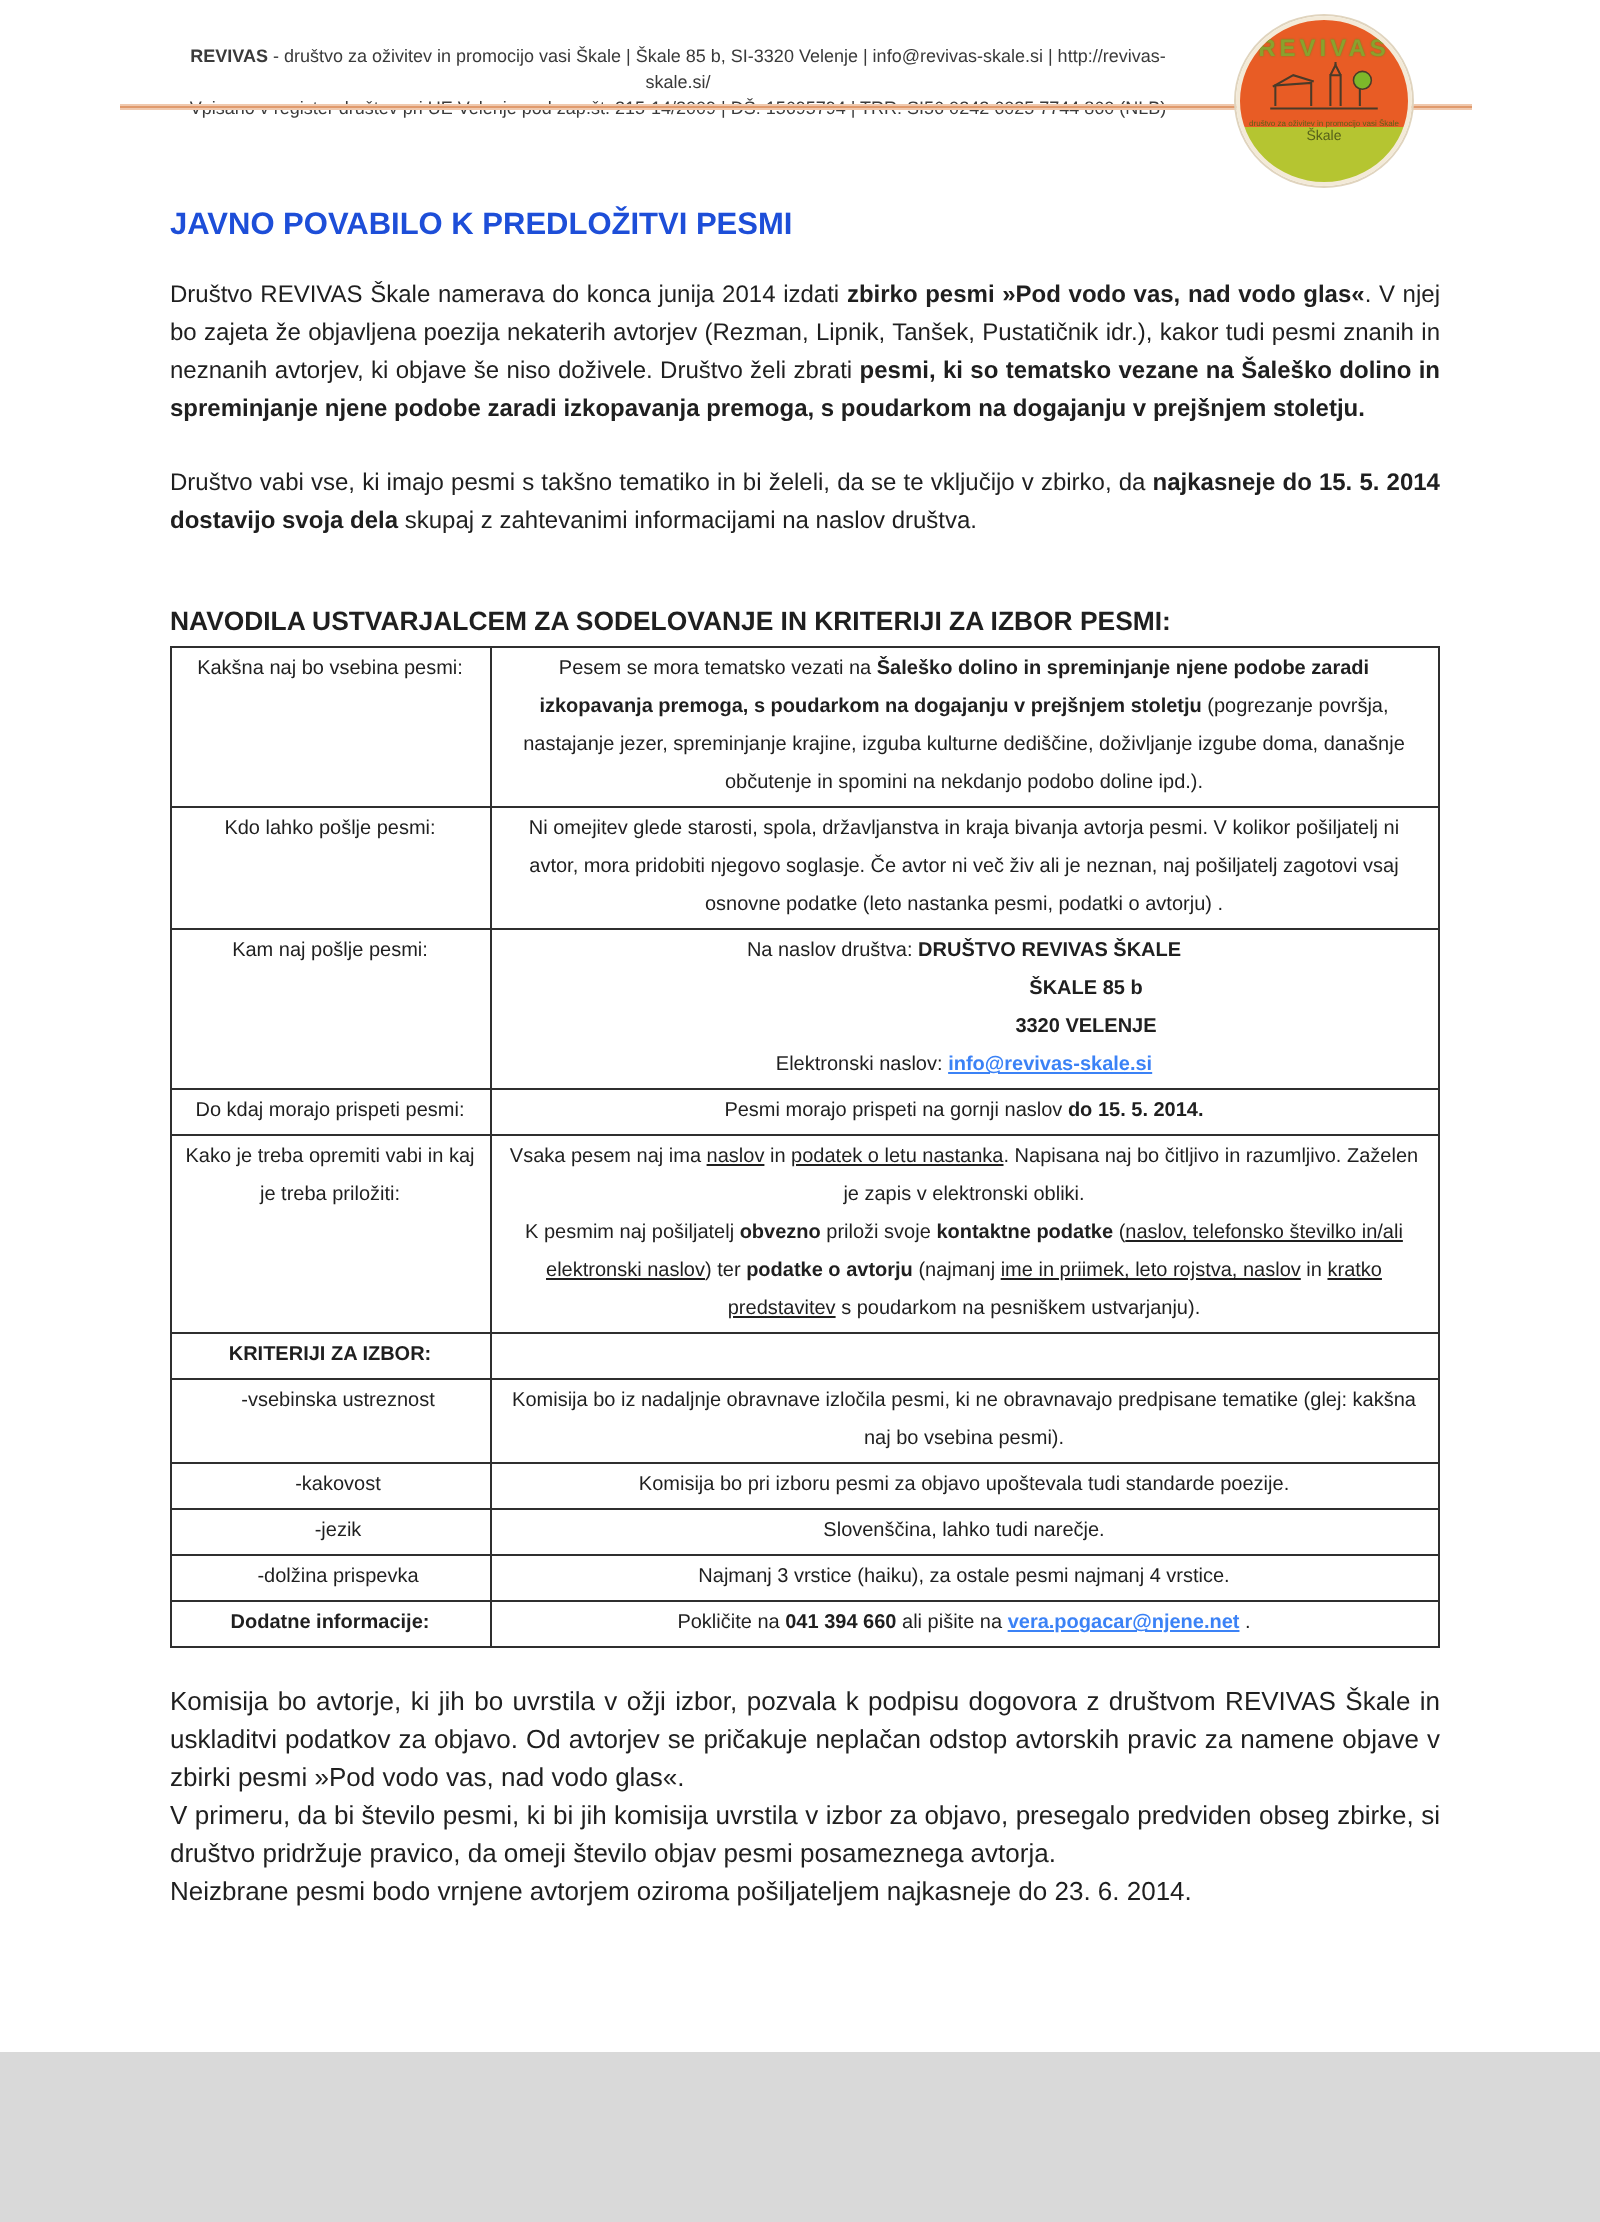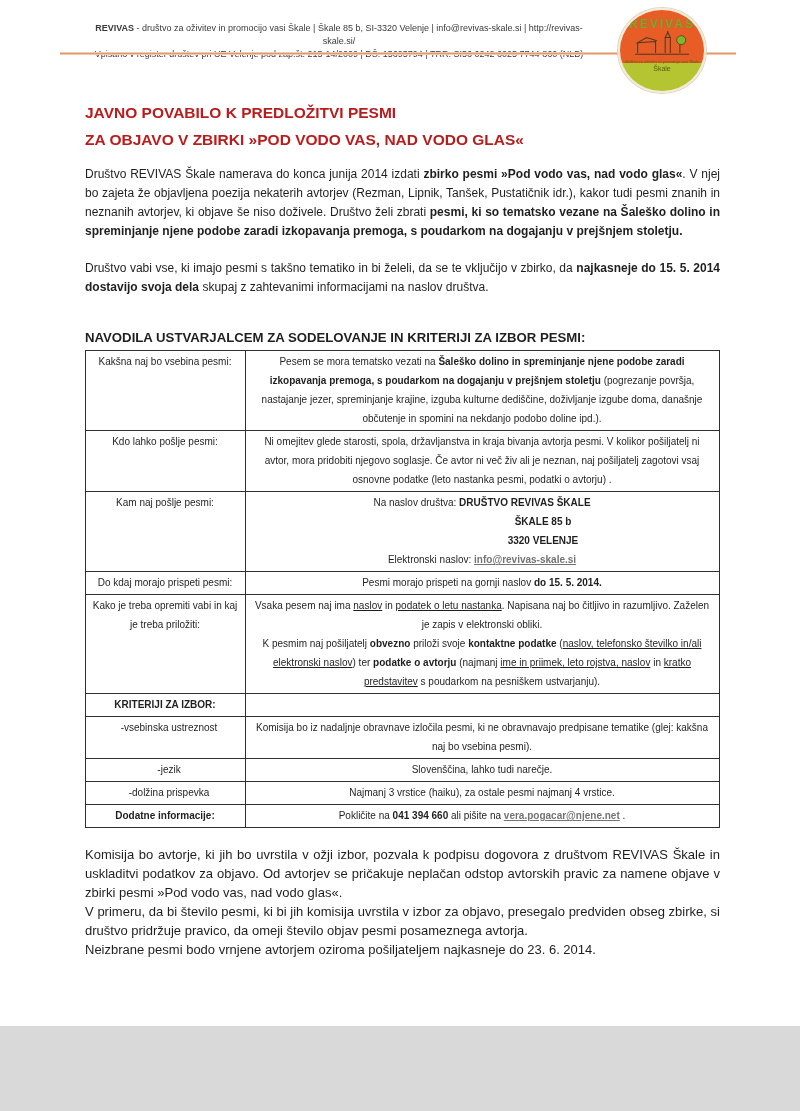--- a/index.html
+++ b/index.html
@@ -38,21 +38,21 @@
     color:#8aa12e; text-shadow:0 0 1px #6d801f;
   }
   .logo-art { display:block; margin:0 auto; }
   .logo-tagline {
     font-size:4px; color:#5a6216; line-height:5px; margin-top:2px;
     white-space:nowrap; overflow:hidden;
   }
   .logo-place { font-size:7px; color:#55601a; line-height:9px; }
   
   .content { padding:0 80px 0 85px; }
-  .doc-title { font-size:15.5px; font-weight:bold; line-height:27px; color:#b91c1c; margin-top:4px; }
+  .doc-title { font-size:15.5px; font-weight:bold; line-height:27px; color:#1d4ed8; margin-top:4px; }
   .para { font-size:12px; line-height:19px; text-align:justify; }
   .p1 { margin-top:12px; }
   .p2 { margin-top:18px; }
   .section-heading { margin-top:33px; font-size:13.2px; font-weight:bold; }
   
   table.criteria { margin-top:5px; width:100%; border-collapse:collapse; }
   table.criteria td {
     border:1px solid #2f2f2f;
     font-size:10px; line-height:19px;
     vertical-align:top;
@@ -65,21 +65,21 @@
   
   .closing { margin-top:17px; font-size:13px; line-height:19px; text-align:justify; }
   .footer {
     position:absolute; left:85px; right:78px; top:1043px;
     display:flex; justify-content:space-between;
     font-size:10px; line-height:19px;
   }
   
   .b { font-weight:bold; }
   .u { text-decoration:underline; }
-  .link { color:#737373; text-decoration:underline; font-weight:bold; cursor:pointer; }
+  .link { color:#3b82f6; text-decoration:underline; font-weight:bold; cursor:pointer; }
 </style>
 </head>
 <body>
 
 <div class="page">
 
   <div class="letterhead">
     <div class="lh-text">
       <div><span class="b">REVIVAS</span><span> - društvo za oživitev in promocijo vasi Škale   |   Škale 85 b, SI-3320 Velenje   |   info@revivas-skale.si   |   http://revivas-skale.si/</span></div>
       <div><span>Vpisano v register društev pri UE Velenje pod zap.št. 215-14/2009   |   DŠ: 15695794   |   TRR: SI56 0242 6025 7744 860 (NLB)</span></div>
@@ -102,21 +102,20 @@
       </svg>
       <div class="logo-tagline">društvo za oživitev in promocijo vasi Škale</div>
       <div class="logo-place">Škale</div>
     </div>
   </div>
 
   <div class="content">
 
     <div class="doc-title">
       <div>JAVNO POVABILO K PREDLOŽITVI PESMI</div>
-      <div>ZA OBJAVO V ZBIRKI »POD VODO VAS, NAD VODO GLAS«</div>
     </div>
 
     <p class="para p1"><span>Društvo REVIVAS Škale namerava do konca junija 2014 izdati </span><span class="b">zbirko pesmi »Pod vodo vas, nad vodo glas«</span><span>. V njej bo zajeta že objavljena poezija nekaterih avtorjev (Rezman, Lipnik, Tanšek, Pustatičnik idr.), kakor tudi pesmi znanih in neznanih avtorjev, ki objave še niso doživele. Društvo želi zbrati </span><span class="b">pesmi, ki so tematsko vezane na Šaleško dolino in spreminjanje njene podobe zaradi izkopavanja premoga, s poudarkom na dogajanju v prejšnjem stoletju.</span></p>
     <p class="para p2"><span>Društvo vabi vse, ki imajo pesmi s takšno tematiko in bi želeli, da se te vključijo v zbirko, da </span><span class="b">najkasneje do 15. 5. 2014 dostavijo svoja dela</span><span> skupaj z zahtevanimi informacijami na naslov društva.</span></p>
 
     <div class="section-heading">NAVODILA USTVARJALCEM ZA SODELOVANJE IN KRITERIJI ZA IZBOR PESMI:</div>
 
     <table class="criteria">
       <tbody>
           <tr>
@@ -141,20 +140,24 @@
           </tr>
           <tr>
             <td class="label-cell bold">KRITERIJI ZA IZBOR:</td>
             <td></td>
           </tr>
           <tr>
             <td class="label-cell indent">-vsebinska ustreznost</td>
             <td><span>Komisija bo iz nadaljnje obravnave izločila pesmi, ki ne obravnavajo  predpisane tematike (glej: kakšna naj bo vsebina pesmi).</span></td>
           </tr>
           <tr>
+            <td class="label-cell indent">-kakovost</td>
+            <td><span>Komisija bo pri izboru pesmi za objavo upoštevala tudi standarde poezije.</span></td>
+          </tr>
+          <tr>
             <td class="label-cell indent">-jezik</td>
             <td><span>Slovenščina, lahko tudi narečje.</span></td>
           </tr>
           <tr>
             <td class="label-cell indent">-dolžina prispevka</td>
             <td><span>Najmanj 3 vrstice (haiku), za ostale pesmi najmanj 4 vrstice.</span></td>
           </tr>
           <tr>
             <td class="label-cell bold">Dodatne informacije:</td>
             <td><span>Pokličite na </span><span class="b">041 394 660</span><span> ali pišite na </span><span class="link">vera.pogacar@njene.net</span><span> .</span></td>

